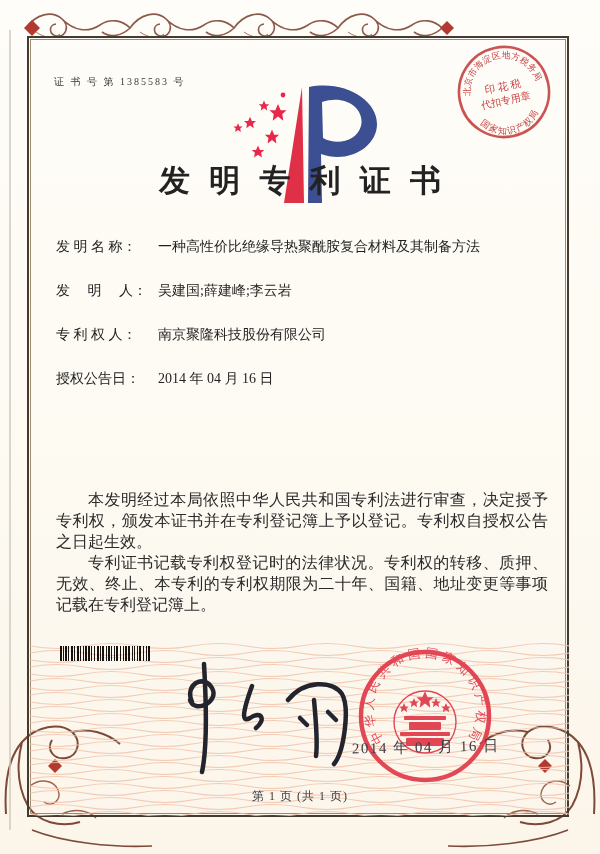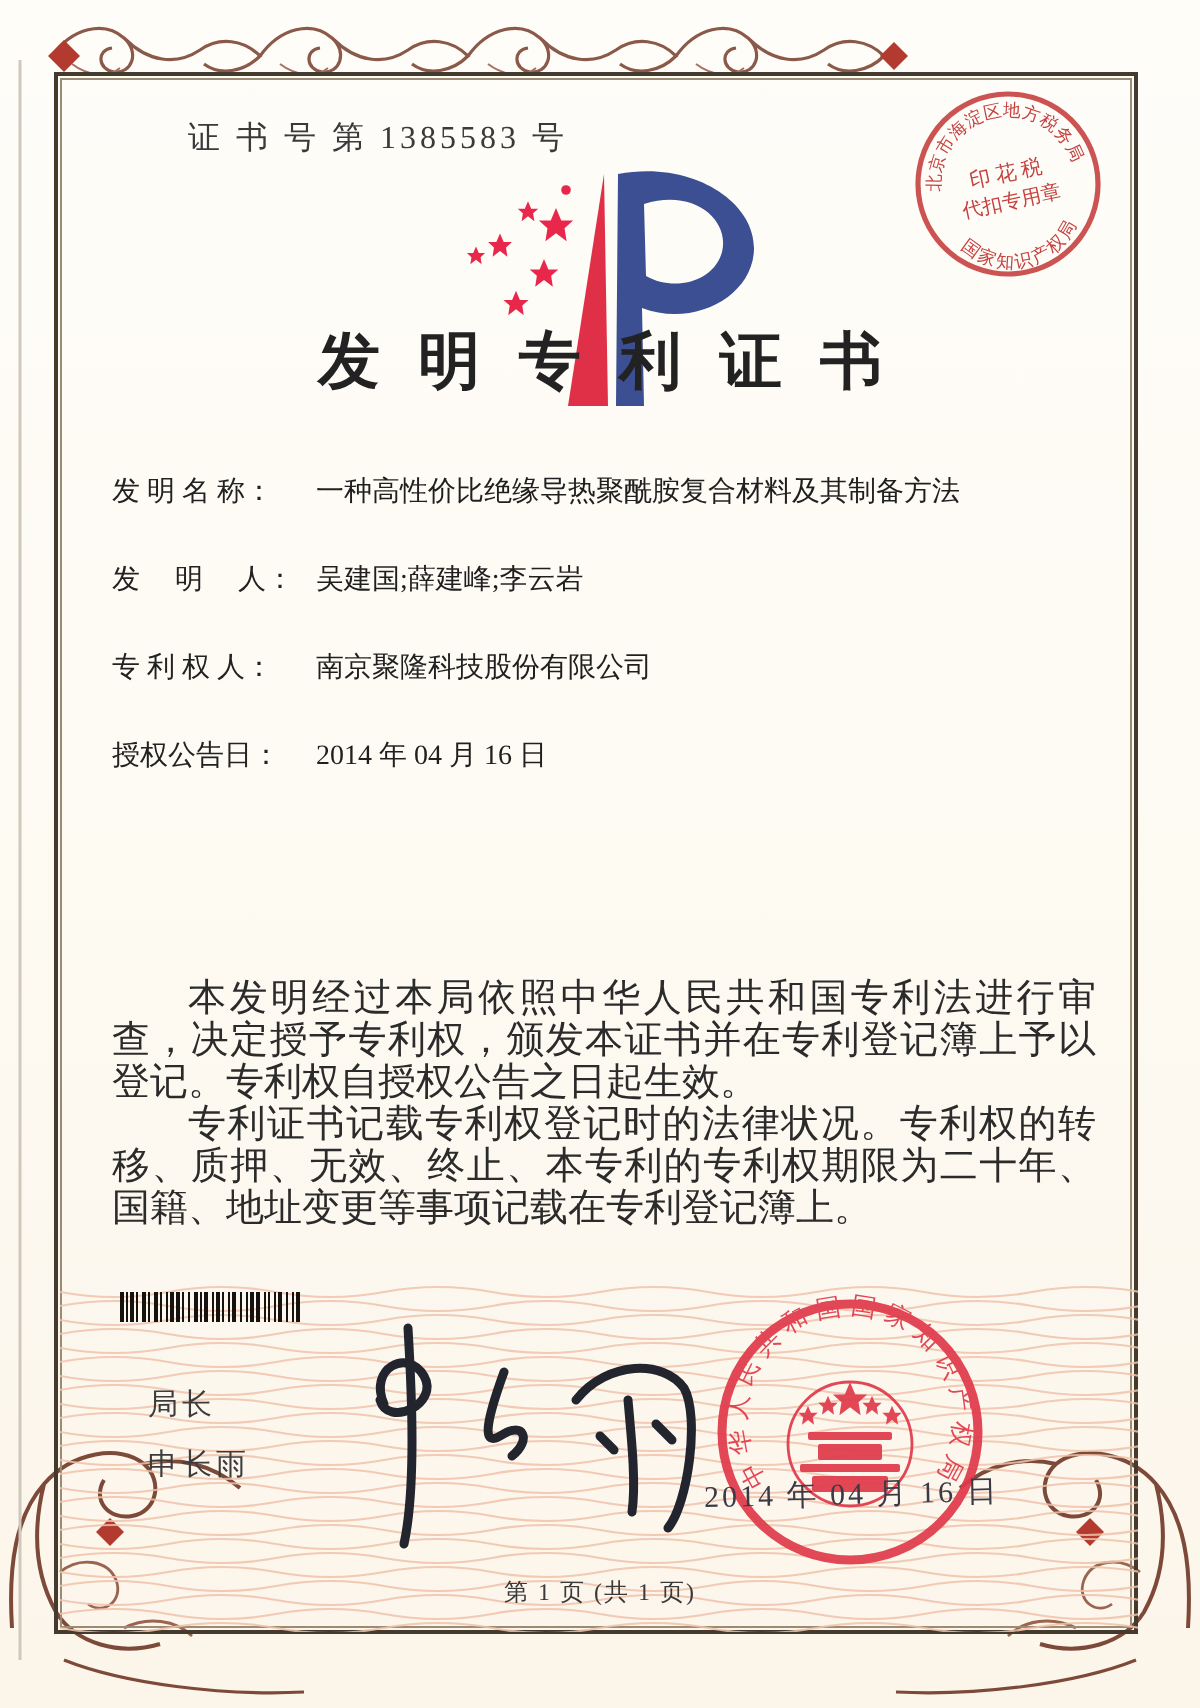--- a/index.html
+++ b/index.html
@@ -12,31 +12,31 @@
   }
   .frame{
     position:absolute;left:27px;top:36px;right:31px;bottom:37px;
     border:2px solid #443a2d; pointer-events:none;
   }
   .frame::before{
     content:"";position:absolute;left:1px;top:1px;right:1px;bottom:1px;
     border:1px solid #9b8b72;
   }
   .certno{
-    position:absolute;left:54px;top:59px;font-size:16px;letter-spacing:2px;color:#3a3a3a;margin-left:40px;
+    position:absolute;left:54px;top:75px;font-size:10px;letter-spacing:2px;color:#3a3a3a;
   }
   .title{
     position:absolute;left:0;right:0;top:160px;text-align:center;
     font-size:31px;font-weight:600;letter-spacing:.62em;margin-right:-.62em;color:#222;
   }
   .fields{position:absolute;left:56px;top:238px;right:46px;display:flex;flex-direction:column;gap:27px;}
   .field{font-size:14px;line-height:17px;white-space:nowrap;}
   .field .lb{display:inline-block;width:102px;color:#222;}
   .field .val{color:#1f1f1f;}
-  .paras{position:absolute;left:56px;top:489px;width:492px;font-size:19px;line-height:21px;}
+  .paras{position:absolute;left:56px;top:489px;width:492px;font-size:16px;line-height:21px;}
   .paras p{margin:0;text-indent:2em;text-align:justify;}
   .barcode{
     position:absolute;left:60px;top:646px;width:176px;height:15px;display:flex;align-items:stretch;
   }
   .barcode i{display:block;height:100%;}
   .barcode i.b{background:#15120f;}
   .waves{position:absolute;left:30px;top:640px;width:539px;height:176px;}
   .director{
     position:absolute;left:74px;top:688px;font-family:"Liberation Sans","DejaVu Sans",sans-serif;
     font-size:15px;color:#3c3c3c;line-height:30px;letter-spacing:2px;
@@ -236,24 +236,20 @@
       <i style="width: 1px;"></i>
       <i class="b" style="width: 2px;"></i>
       <i style="width: 2px;"></i>
       <i class="b" style="width: 1px;"></i>
       <i style="width: 2px;"></i>
       <i class="b" style="width: 1px;"></i>
       <i style="width: 1px;"></i>
       <i class="b" style="width: 2px;"></i>
     </div>
 
-  <div class="director">
-    <div>局长</div>
-    <div>申长雨</div>
-  </div>
 
   <svg class="sig" width="230" height="130" viewBox="0 0 230 130">
     <g fill="none" stroke="#23252e" stroke-width="4.5" stroke-linecap="round">
       <path d="M62,52 C54,34 74,24 82,38 C90,52 64,64 60,50"></path>
       <path d="M74,14 C76,48 78,94 72,122"></path>
       <path d="M122,36 C114,58 110,74 120,68 C132,60 136,70 126,78"></path>
       <path d="M158,50 C174,30 202,30 212,44 C220,58 214,102 204,114"></path>
       <path d="M184,50 C186,72 188,92 186,106"></path>
       <path d="M198,62 l8,8"></path>
       <path d="M170,68 l7,7"></path>

